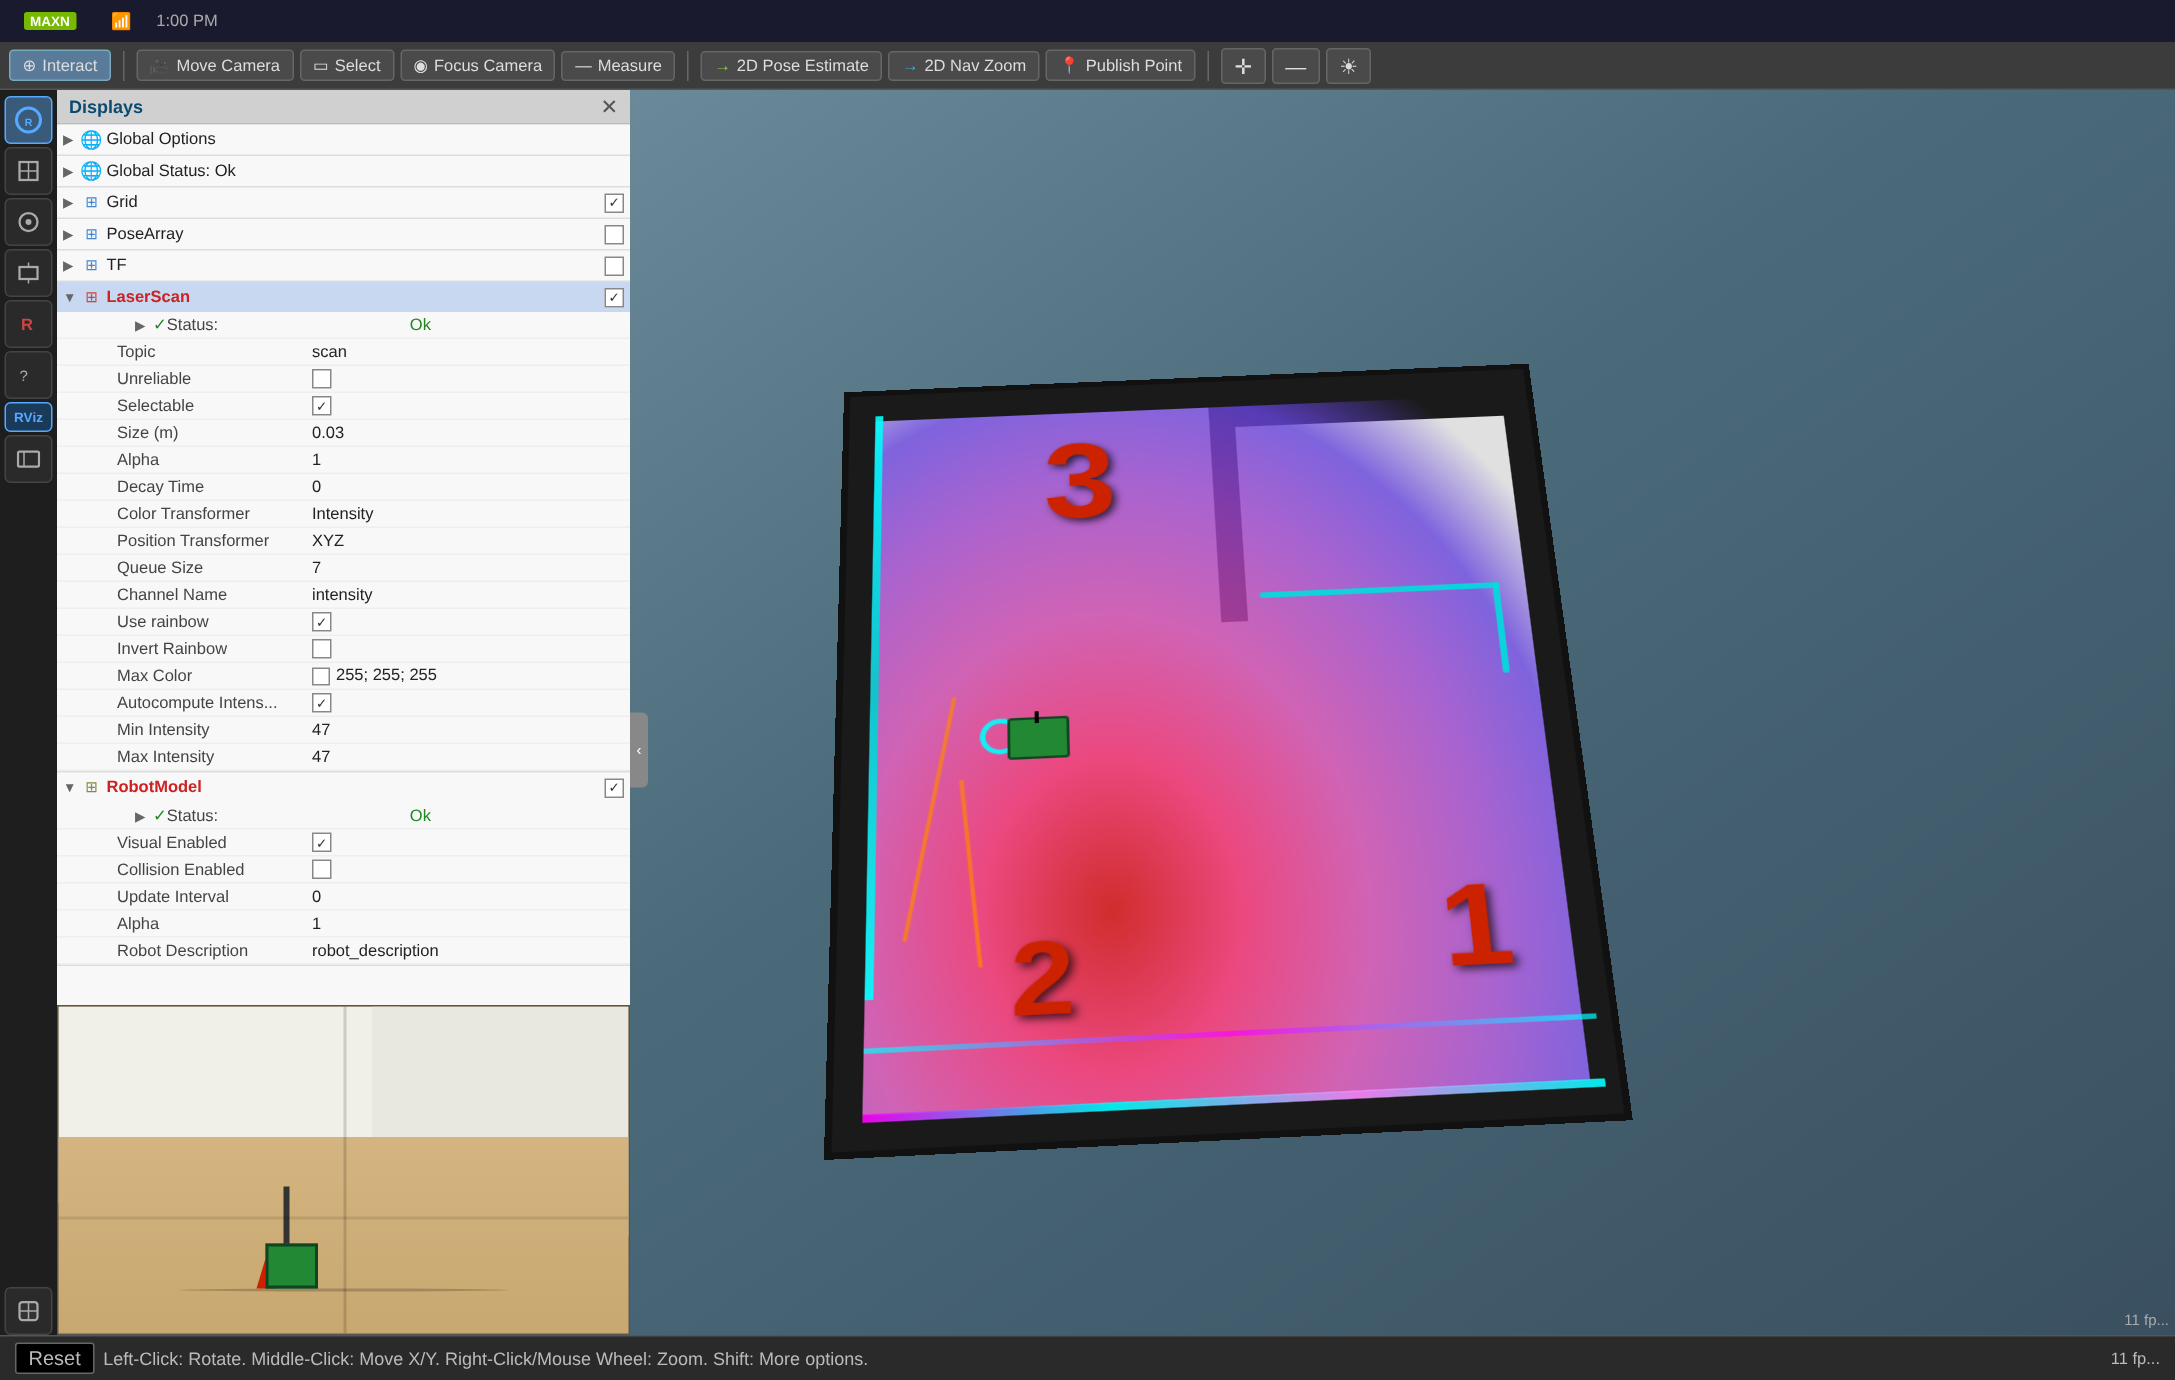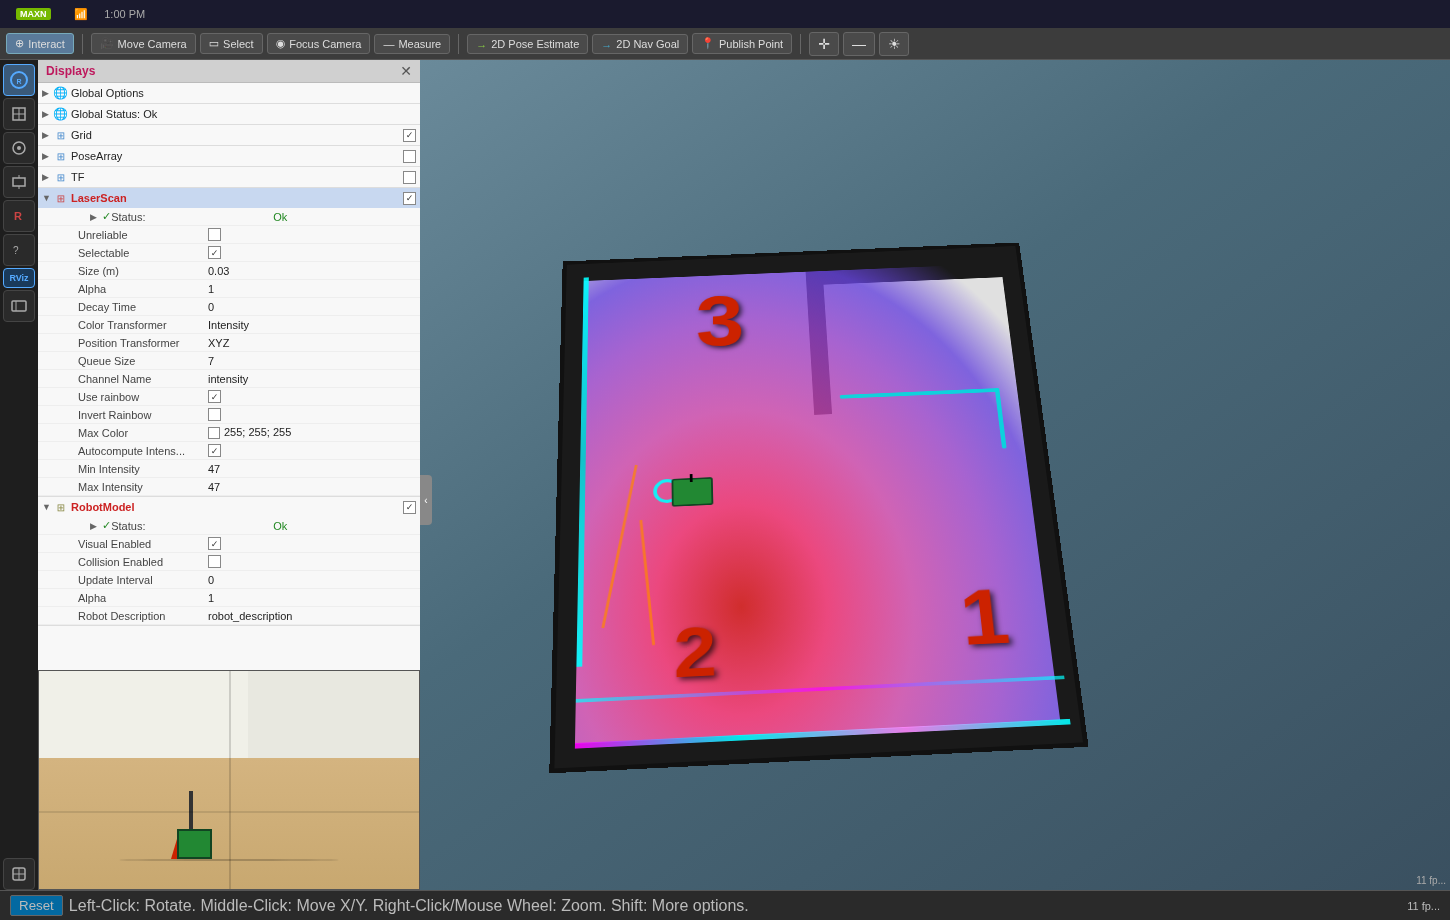--- a/index.html
+++ b/index.html
@@ -118,21 +118,21 @@
       background: #d0d0d0;
       padding: 4px 8px;
       display: flex;
       align-items: center;
       justify-content: space-between;
       border-bottom: 1px solid #bbb;
     }
     .panel-header-title {
       font-weight: bold;
       font-size: 12px;
-      color: #be185d;
+      color: #0c4a6e;
     }
     .panel-close {
       cursor: pointer;
       font-size: 14px;
       color: #555;
       line-height: 1;
     }
     .panel-body {
       flex: 1;
       overflow-y: auto;
@@ -248,21 +248,21 @@
       display: flex;
       align-items: center;
       padding: 0 10px;
       gap: 6px;
       font-size: 11px;
       color: #bbb;
       z-index: 100;
       border-top: 1px solid #555;
     }
     .status-reset {
-      background: #0369a1;
+      background: #000000;
       border: 1px solid #666;
       padding: 2px 8px;
       color: #bbb;
       cursor: pointer;
       border-radius: 2px;
     }
 
     
     .viz-canvas {
       width: 100%;
@@ -360,21 +360,21 @@
     <span>—</span>
     <span>Measure</span>
   </button>
   <div class="toolbar-sep"></div>
   <button class="toolbar-btn">
     <span style="color:#88cc44;">→</span>
     <span>2D Pose Estimate</span>
   </button>
   <button class="toolbar-btn">
     <span style="color:#44aacc;">→</span>
-    <span>2D Nav Goal</span>
+    <span>2D Nav Zoom</span>
   </button>
   <button class="toolbar-btn">
     <span style="color:#cc4444;">📍</span>
     <span>Publish Point</span>
   </button>
   <div class="toolbar-sep"></div>
   <button class="toolbar-btn" style="font-size:14px;">✛</button>
   <button class="toolbar-btn" style="font-size:14px;">—</button>
   <button class="toolbar-btn" style="font-size:14px;">☀</button>
 </div>
@@ -490,20 +490,24 @@
         <div class="checkbox checked"></div>
       </div>
 
       <div class="prop-row" style="padding-left:52px;">
         <span class="expand-arrow">▶</span>
         <span style="color:#228822;font-size:11px;">✓ </span>
         <span class="prop-label">Status:</span>
         <span class="prop-value status-ok">Ok</span>
       </div>
 
+      <div class="prop-row">
+        <span class="prop-label">Topic</span>
+        <span class="prop-value">scan</span>
+      </div>
 
       <div class="prop-row">
         <span class="prop-label">Unreliable</span>
         <div class="checkbox"></div>
       </div>
 
       <div class="prop-row">
         <span class="prop-label">Selectable</span>
         <div class="checkbox checked"></div>
       </div>
@@ -685,15 +689,15 @@
     </div>
 
     <div style="position:absolute;top:50%;left:0;width:12px;height:50px;background:#888;display:flex;align-items:center;justify-content:center;cursor:pointer;color:white;font-size:10px;border-radius:0 4px 4px 0;">‹</div>
 
     <div style="position:absolute;bottom:4px;right:4px;color:#aaa;font-size:10px;">11 fp...</div>
   </div>
 </div>
 
 <div id="statusbar">
   <button class="status-reset">Reset</button>
-  <span style="font-size:16px;color:#bbb;">Left-Click: Rotate. Middle-Click: Move X/Y. Right-Click/Mouse Wheel: Zoom. Shift: More options.</span>
+  <span style="font-size:12px;color:#bbb;">Left-Click: Rotate. Middle-Click: Move X/Y. Right-Click/Mouse Wheel: Zoom. Shift: More options.</span>
   <span style="margin-left:auto;">11 fp...</span>
 </div>
 
 </body></html>

